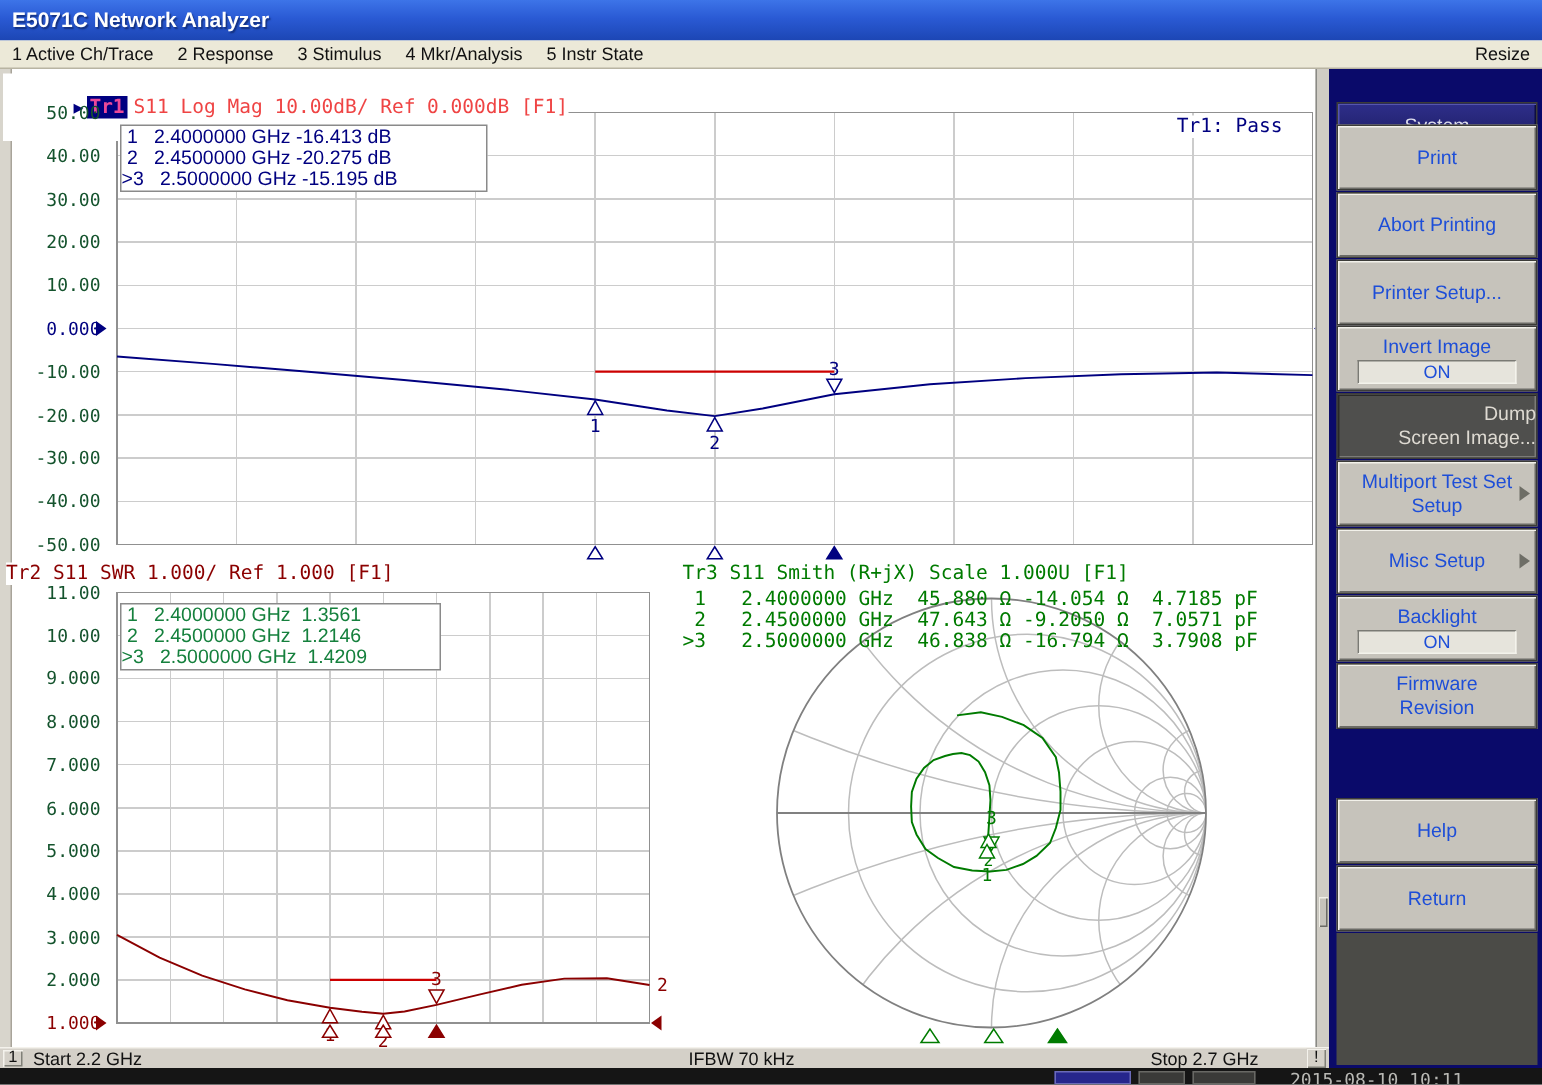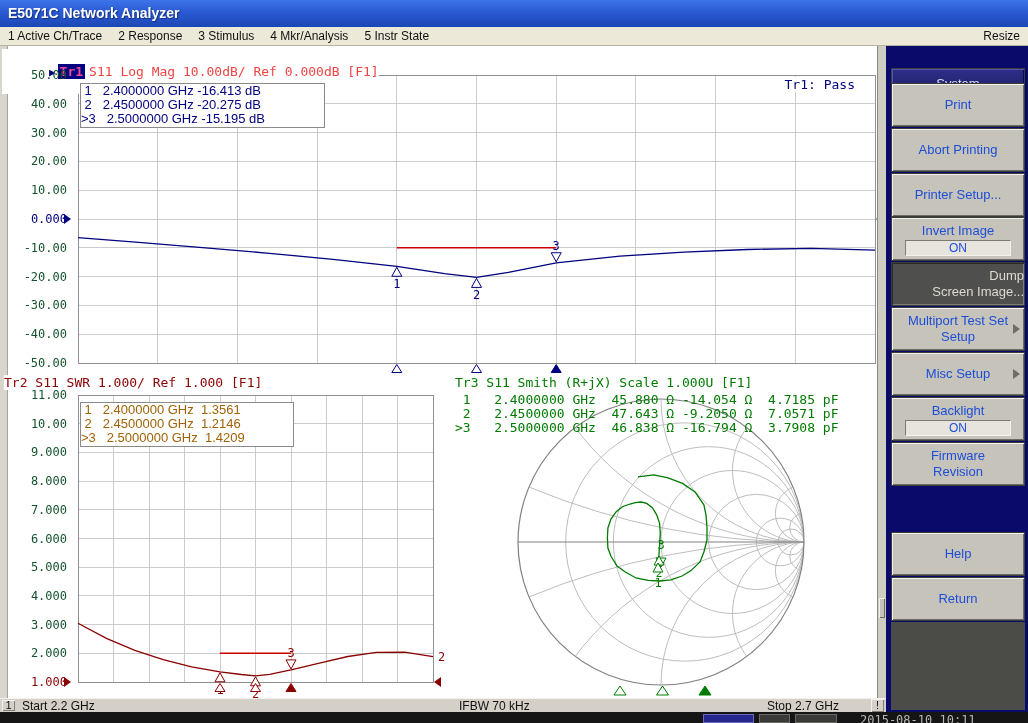--- a/index.html
+++ b/index.html
@@ -218,21 +218,21 @@
         <div class="ytick" style="top: 399.4px;">9.000</div>
         <div class="ytick" style="top: 428.1px;">8.000</div>
         <div class="ytick" style="top: 456.8px;">7.000</div>
         <div class="ytick" style="top: 485.5px;">6.000</div>
         <div class="ytick" style="top: 514.2px;">5.000</div>
         <div class="ytick" style="top: 542.9px;">4.000</div>
         <div class="ytick" style="top: 571.6px;">3.000</div>
         <div class="ytick" style="top: 600.3px;">2.000</div>
         <div class="ytick" style="top: 629px; color: rgb(139, 0, 0);">1.000</div>
       </div>
-    <div class="mkrbox" id="tr2-marker-rows" style="left: 80px; top: 356px; width: 212px; height: 43px; color: #a16207;"><div class="mkrrow"> 1   2.4000000 GHz  1.3561</div><div class="mkrrow"> 2   2.4500000 GHz  1.2146</div><div class="mkrrow">&gt;3   2.5000000 GHz  1.4209</div></div>
+    <div class="mkrbox" id="tr2-marker-rows" style="left: 80px; top: 356px; width: 212px; height: 43px; color: #15803d;"><div class="mkrrow"> 1   2.4000000 GHz  1.3561</div><div class="mkrrow"> 2   2.4500000 GHz  1.2146</div><div class="mkrrow">&gt;3   2.5000000 GHz  1.4209</div></div>
 
     <div class="overlay trhdr mono" style="left: 455px; top: 329px; background: transparent; color: rgb(0, 123, 0);">Tr3 S11 Smith (R+jX) Scale 1.000U [F1]</div>
     <div class="overlay mono" id="tr3-marker-rows" style="left: 455px; top: 347px; font-size: 13px; line-height: 14px; color: rgb(0, 123, 0);">
         <div class="mkrrow"> 1   2.4000000 GHz  45.880 Ω -14.054 Ω  4.7185 pF</div>
         <div class="mkrrow"> 2   2.4500000 GHz  47.643 Ω -9.2050 Ω  7.0571 pF</div>
         <div class="mkrrow">&gt;3   2.5000000 GHz  46.838 Ω -16.794 Ω  3.7908 pF</div>
       </div>
   </div>
 
   <div class="vstrip">

